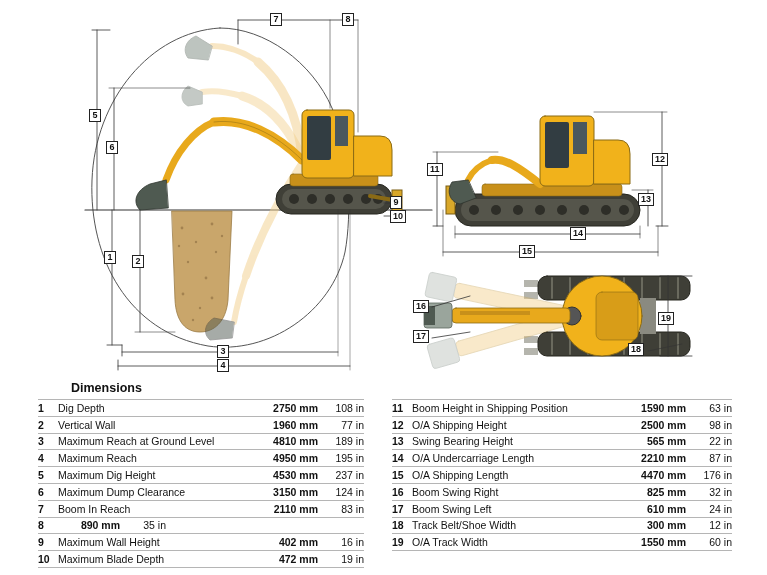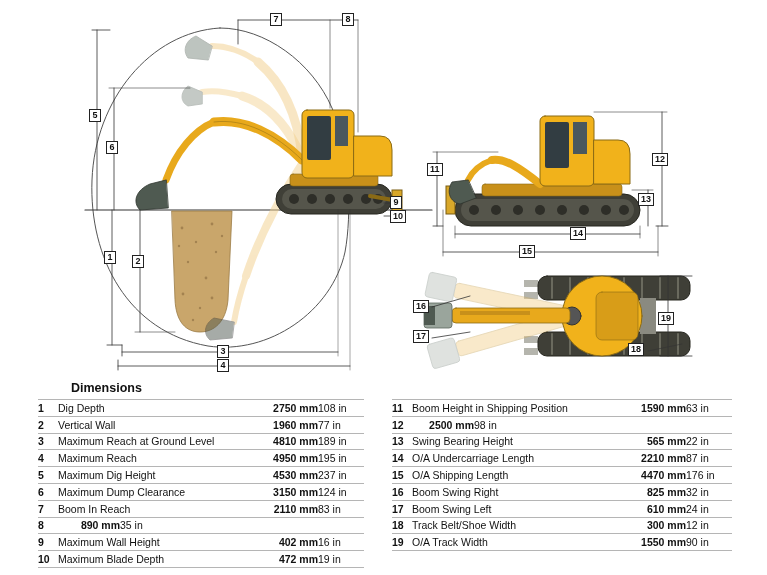--- a/index.html
+++ b/index.html
@@ -18,21 +18,21 @@
   .tables { position:absolute; left:38px; top:381px; width:694px; }
   .tables-title { font-size:12.5px; font-weight:bold; margin-bottom:4px;padding-left:33px; }
   .tables-cols { display:flex; gap:28px; }
   .dim-table { border-top:1px solid #b5b5b5; }
   .dim-table.left  { width:326px; }
   .dim-table.right { width:340px; }
   .row { display:flex; align-items:center; height:16.8px; border-bottom:1px solid #b5b5b5; font-size:10.5px; }
   .row .num { width:20px; font-weight:bold; }
   .row .lbl { flex:1; padding-right:4px; white-space:nowrap; overflow:hidden; }
   .row .mm  { width:62px; text-align:right;font-weight:bold; }
-  .row .in  { width:46px; }
+  .row .in  { width:46px; text-align:right; }
 </style>
 </head>
 <body>
 
 <div class="diagram-wrap">
   <svg width="767" height="380" viewBox="0 0 767 380">
 
     <g stroke-linecap="round">
 
       <path d="M 220 28 C 150 32, 95 100, 92 180 C 89 258, 128 332, 208 346 C 268 355, 332 312, 345 252 C 352 215, 350 150, 332 108 C 312 62, 265 28, 220 28 Z" fill="none" stroke="#555" stroke-width="1"></path>
@@ -310,20 +310,21 @@
 
     <div class="dim-table right">
       <div class="row">
         <span class="num">11</span>
         <span class="lbl">Boom Height in Shipping Position</span>
         <span class="mm">1590 mm</span>
         <span class="in">63 in</span>
       </div>
       <div class="row">
         <span class="num">12</span>
+        <span class="lbl">O/A Shipping Height</span>
         <span class="mm">2500 mm</span>
         <span class="in">98 in</span>
       </div>
       <div class="row">
         <span class="num">13</span>
         <span class="lbl">Swing Bearing Height</span>
         <span class="mm">565 mm</span>
         <span class="in">22 in</span>
       </div>
       <div class="row">
@@ -353,18 +354,18 @@
       <div class="row">
         <span class="num">18</span>
         <span class="lbl">Track Belt/Shoe Width</span>
         <span class="mm">300 mm</span>
         <span class="in">12 in</span>
       </div>
       <div class="row">
         <span class="num">19</span>
         <span class="lbl">O/A Track Width</span>
         <span class="mm">1550 mm</span>
-        <span class="in">90 in</span>
+        <span class="in">60 in</span>
       </div>
     </div>
 
   </div>
 </div>
 
 </body></html>

